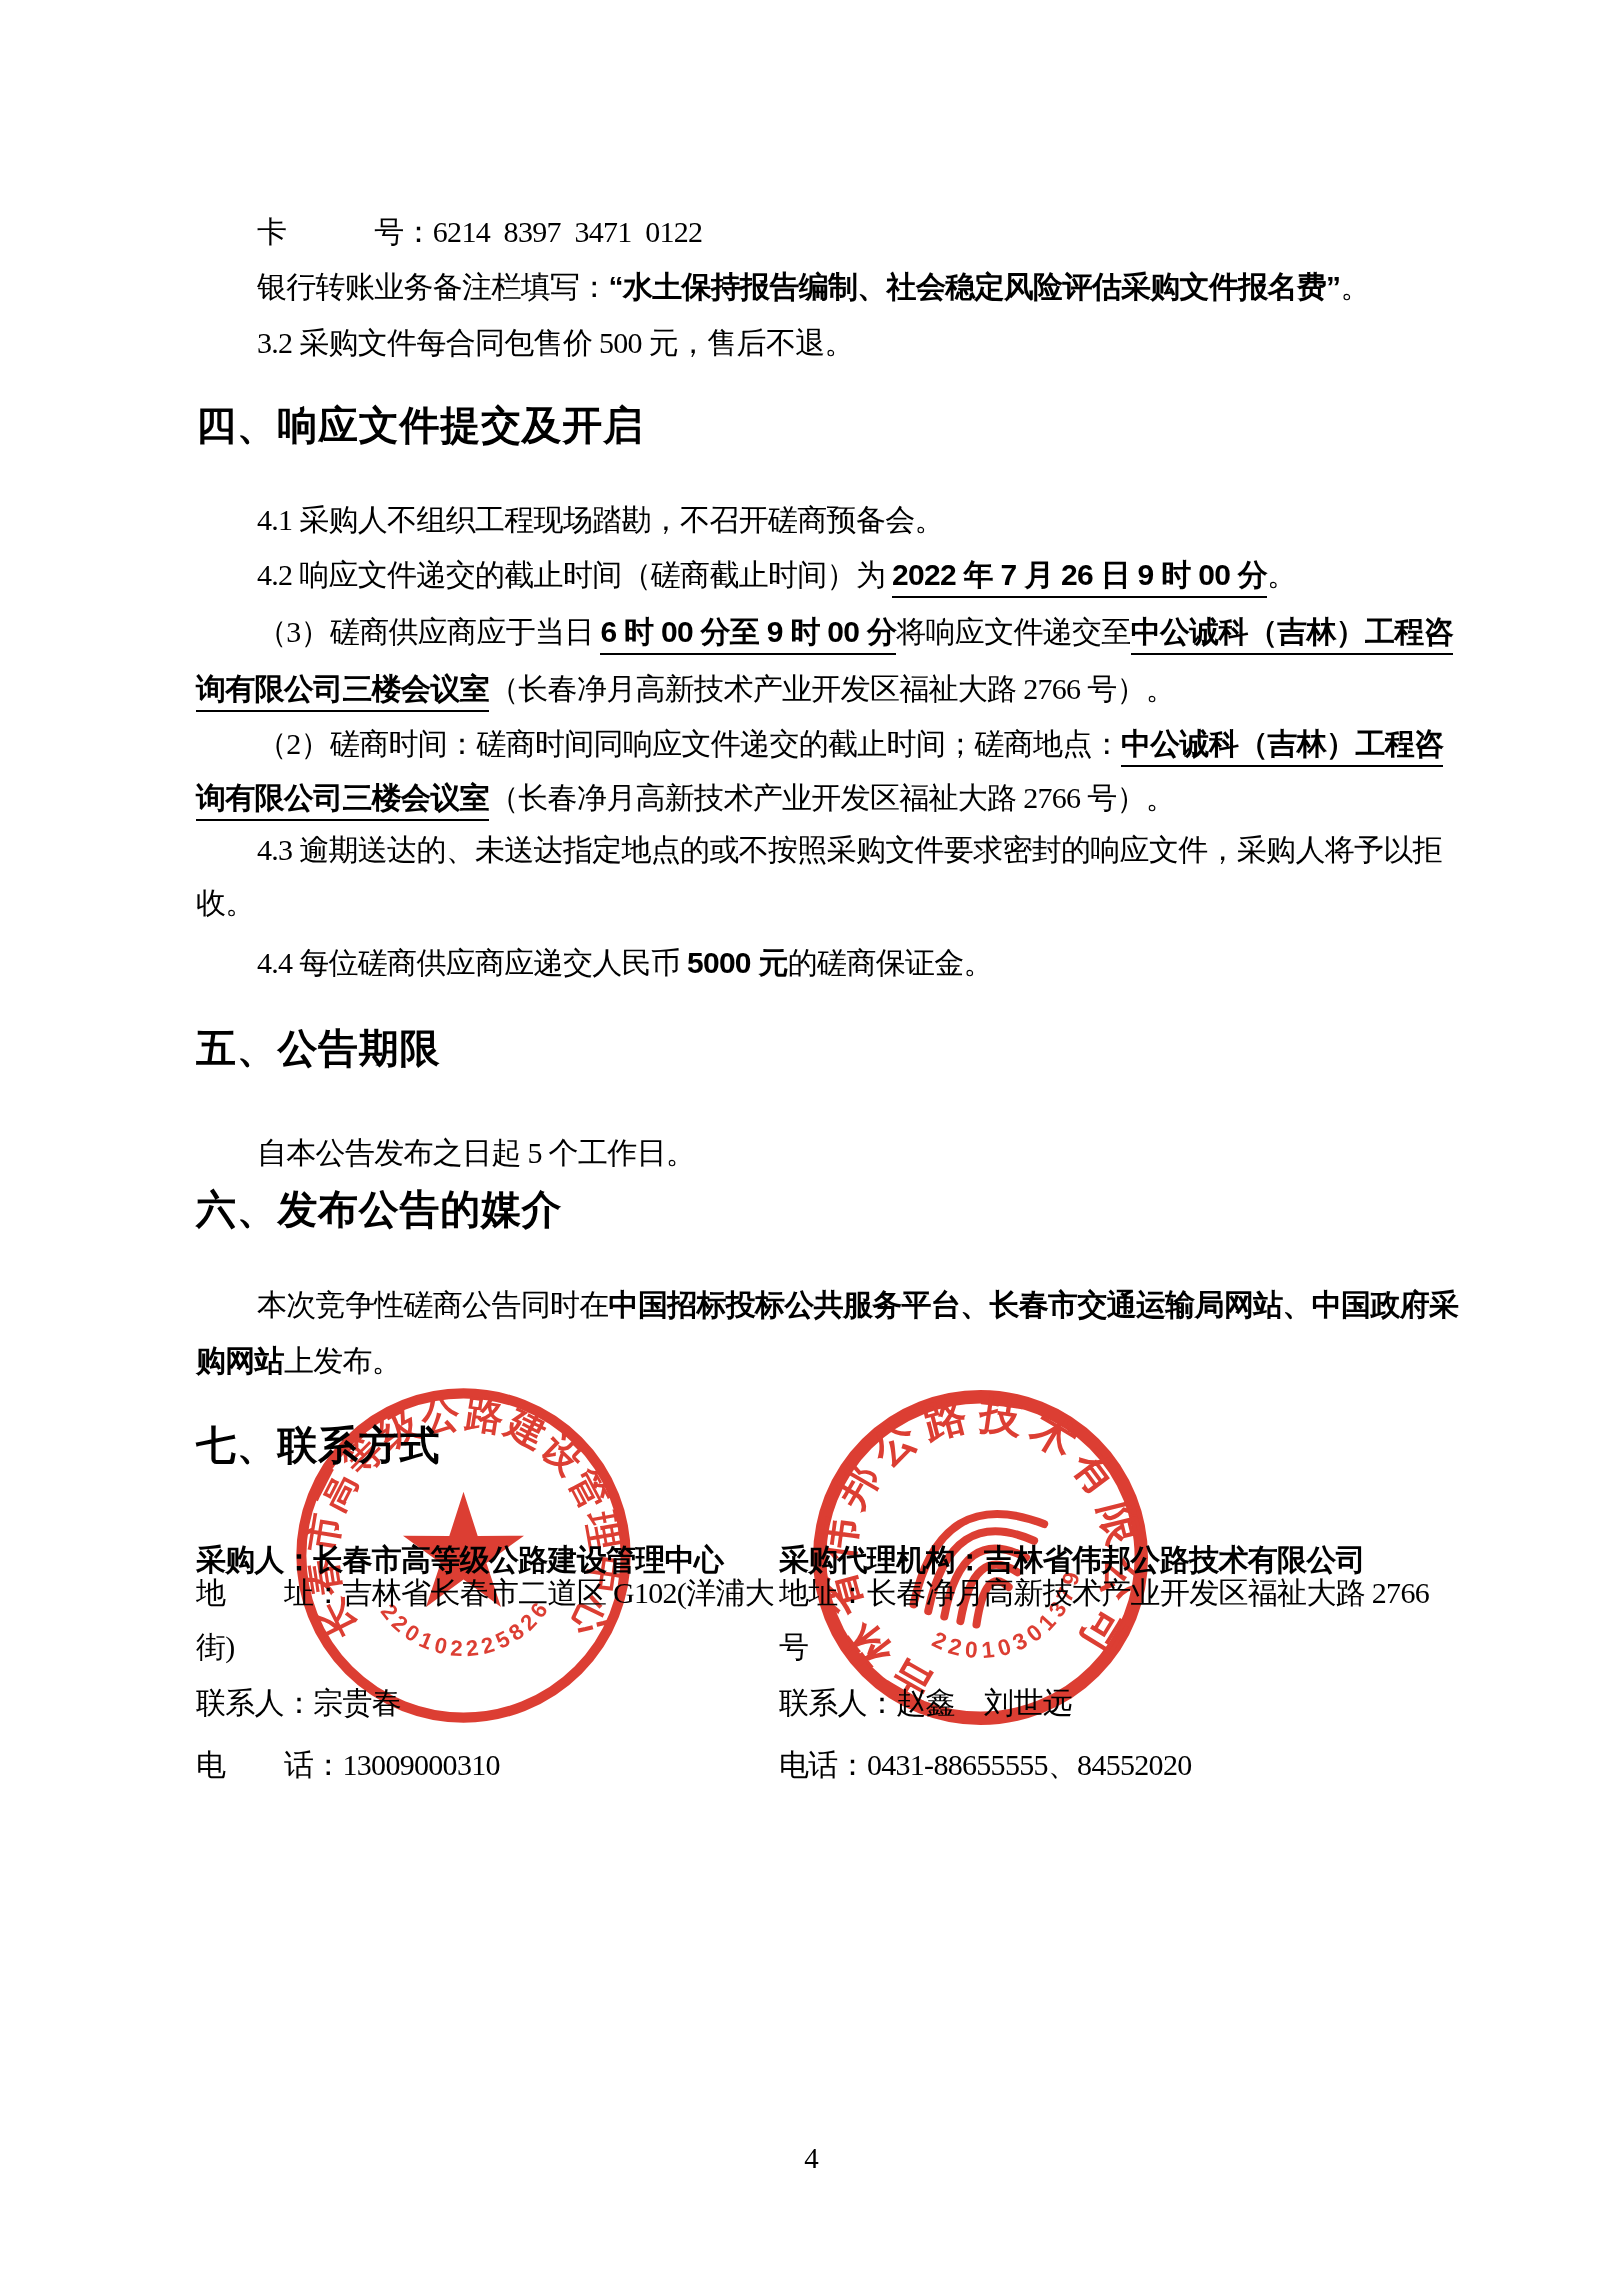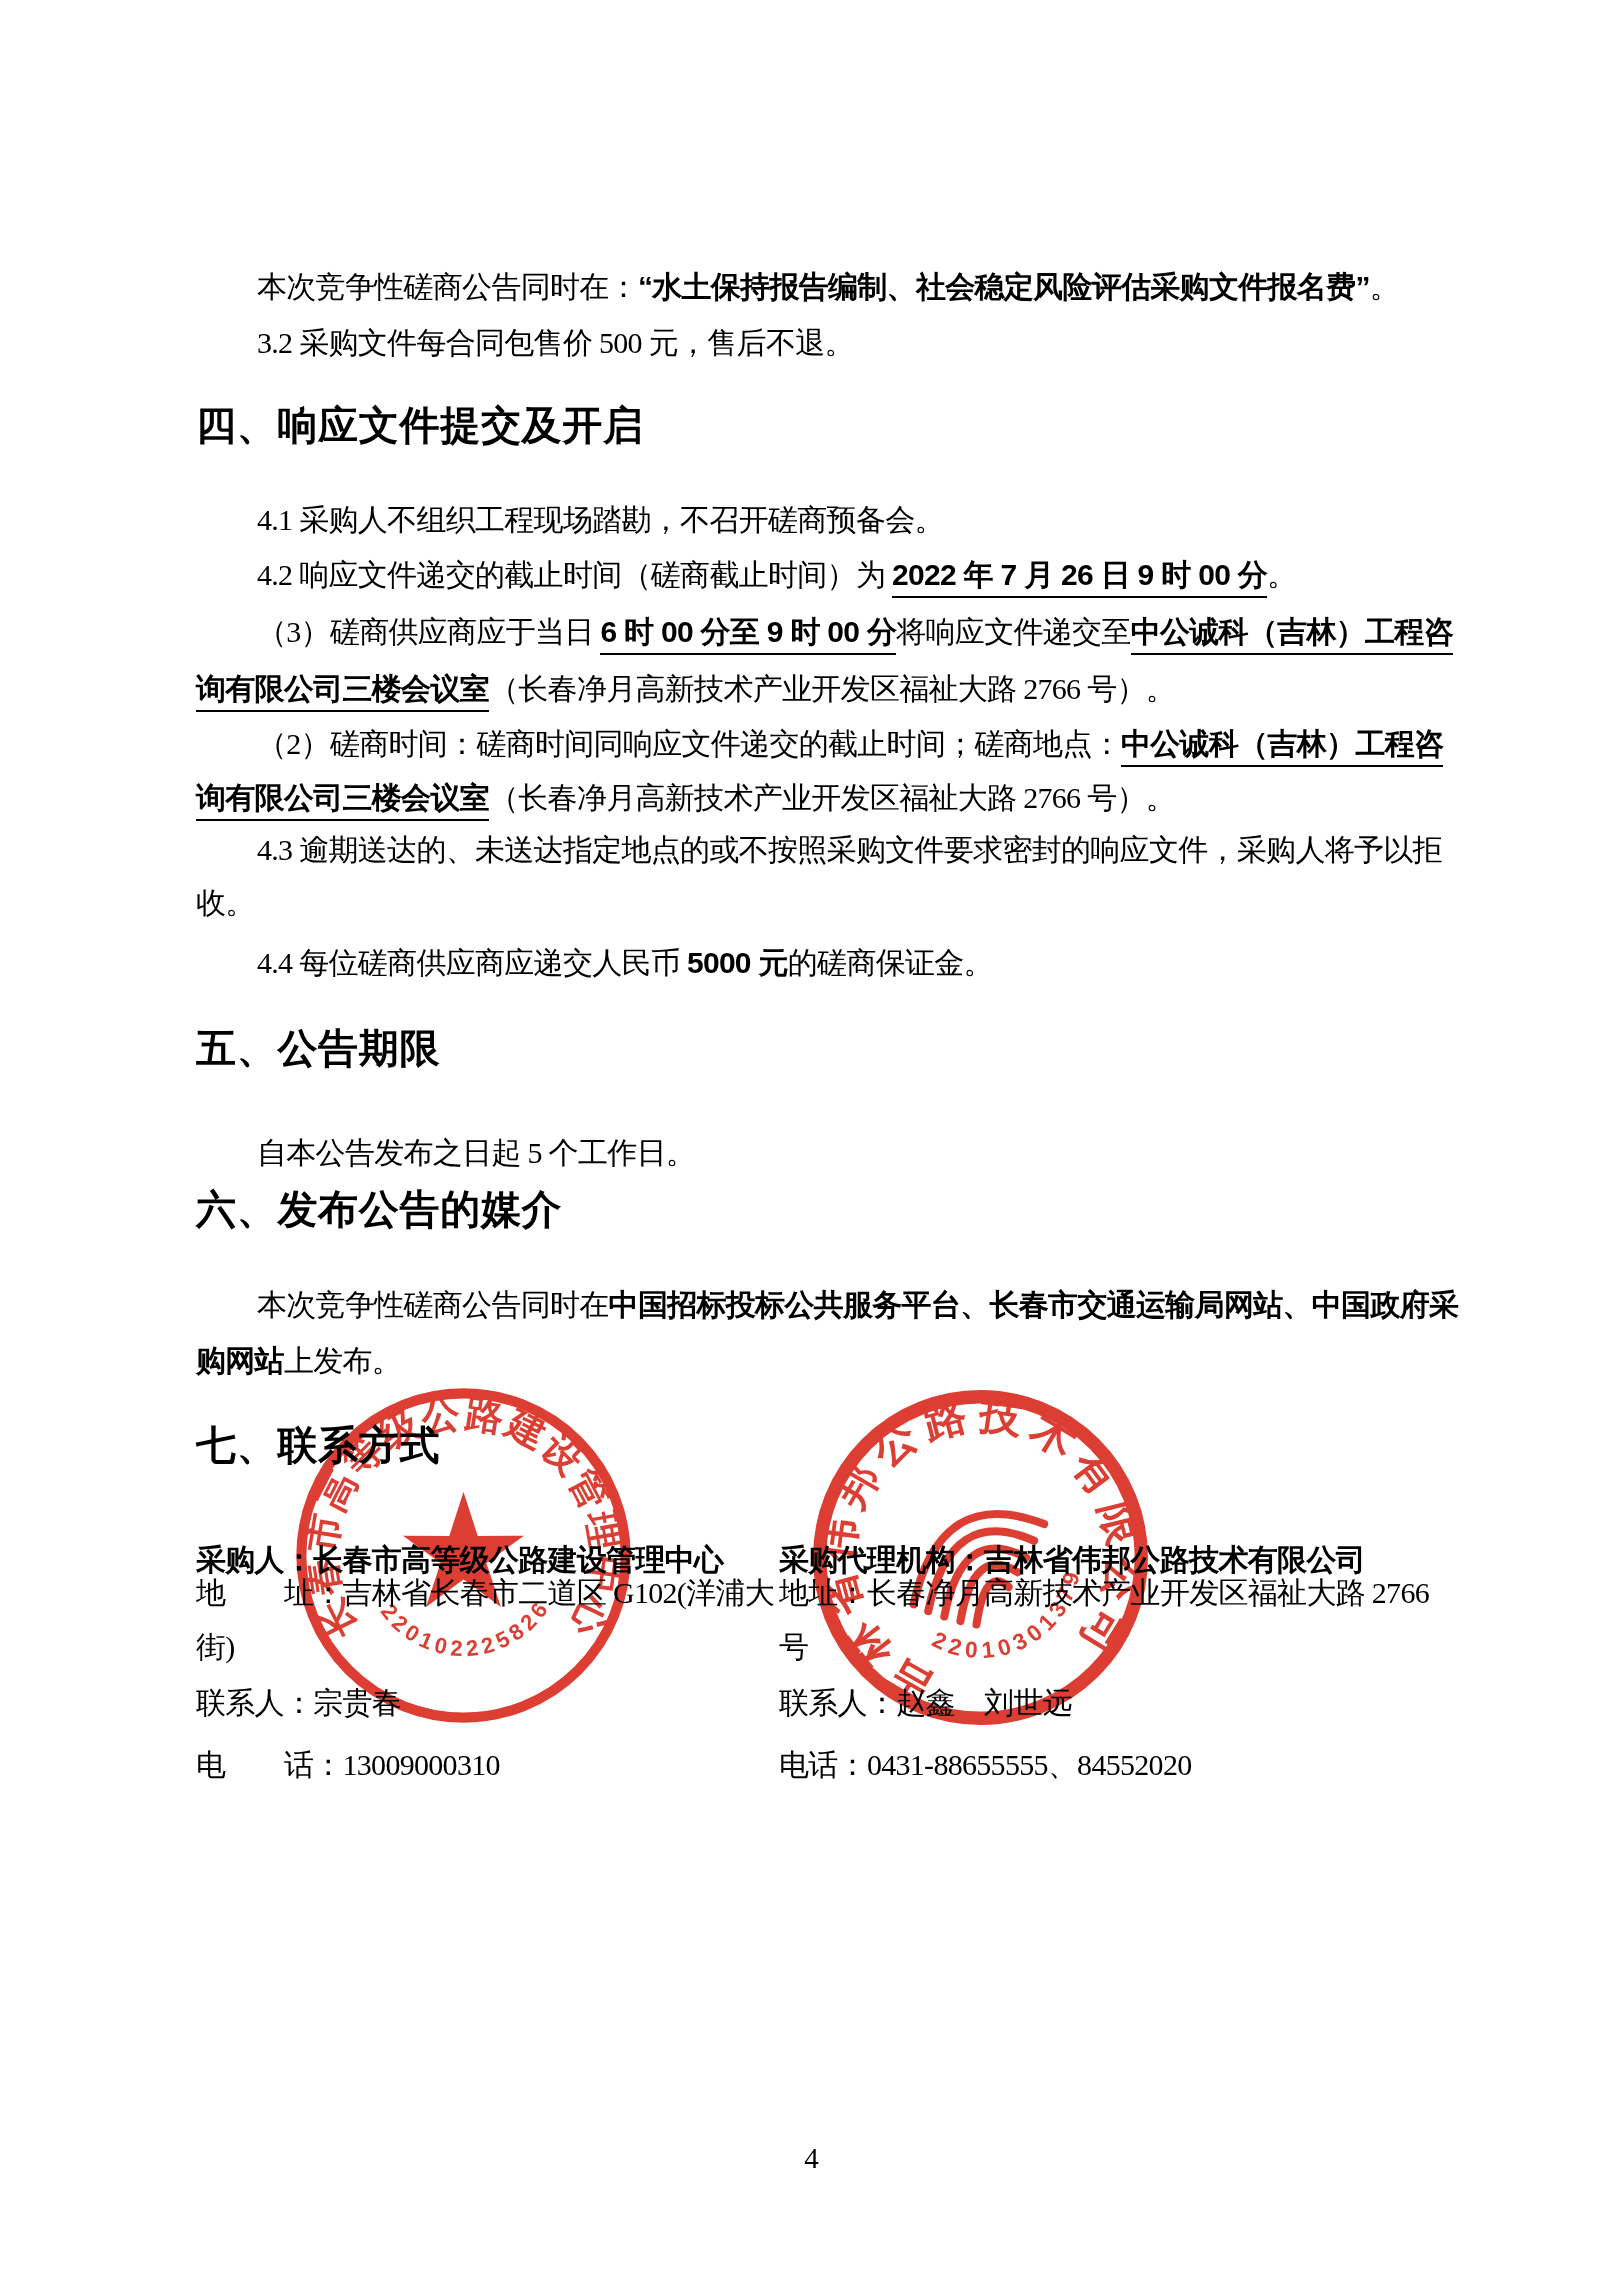--- a/index.html
+++ b/index.html
@@ -48,22 +48,23 @@
     opacity:0.9;
   }
   .stamp-left{left:296px;top:1388px;}
   .stamp-right{left:813px;top:1390px;}
 </style>
 </head>
 <body>
 
 <div class="page">
 
+  <div class="ln ind" style="top:213px"><span>卡　　　号：6214  8397  3471  0122</span></div>
 
-  <div class="ln ind" style="top:268px"><span>本次竞争性磋商公告同时在：</span><span class="b">“水土保持报告编制、社会稳定风险评估采购文件报名费”</span><span>。</span></div>
+  <div class="ln ind" style="top:268px"><span>银行转账业务备注栏填写：</span><span class="b">“水土保持报告编制、社会稳定风险评估采购文件报名费”</span><span>。</span></div>
 
   <div class="ln ind" style="top:324px"><span>3.2 采购文件每合同包售价 500 元，售后不退。</span></div>
 
   <div class="ln hd" style="top:406px"><span>四、响应文件提交及开启</span></div>
 
   <div class="ln ind" style="top:501px"><span>4.1 采购人不组织工程现场踏勘，不召开磋商预备会。</span></div>
 
   <div class="ln ind" style="top:556px"><span>4.2 响应文件递交的截止时间（磋商截止时间）为 </span><span class="bu">2022 年 7 月 26 日 9 时 00 分</span><span>。</span></div>
 
   <div class="ln ind" style="top:613px"><span>（3）磋商供应商应于当日 </span><span class="bu">6 时 00 分至 9 时 00 分</span><span>将响应文件递交至</span><span class="bu">中公诚科（吉林）工程咨</span></div>

